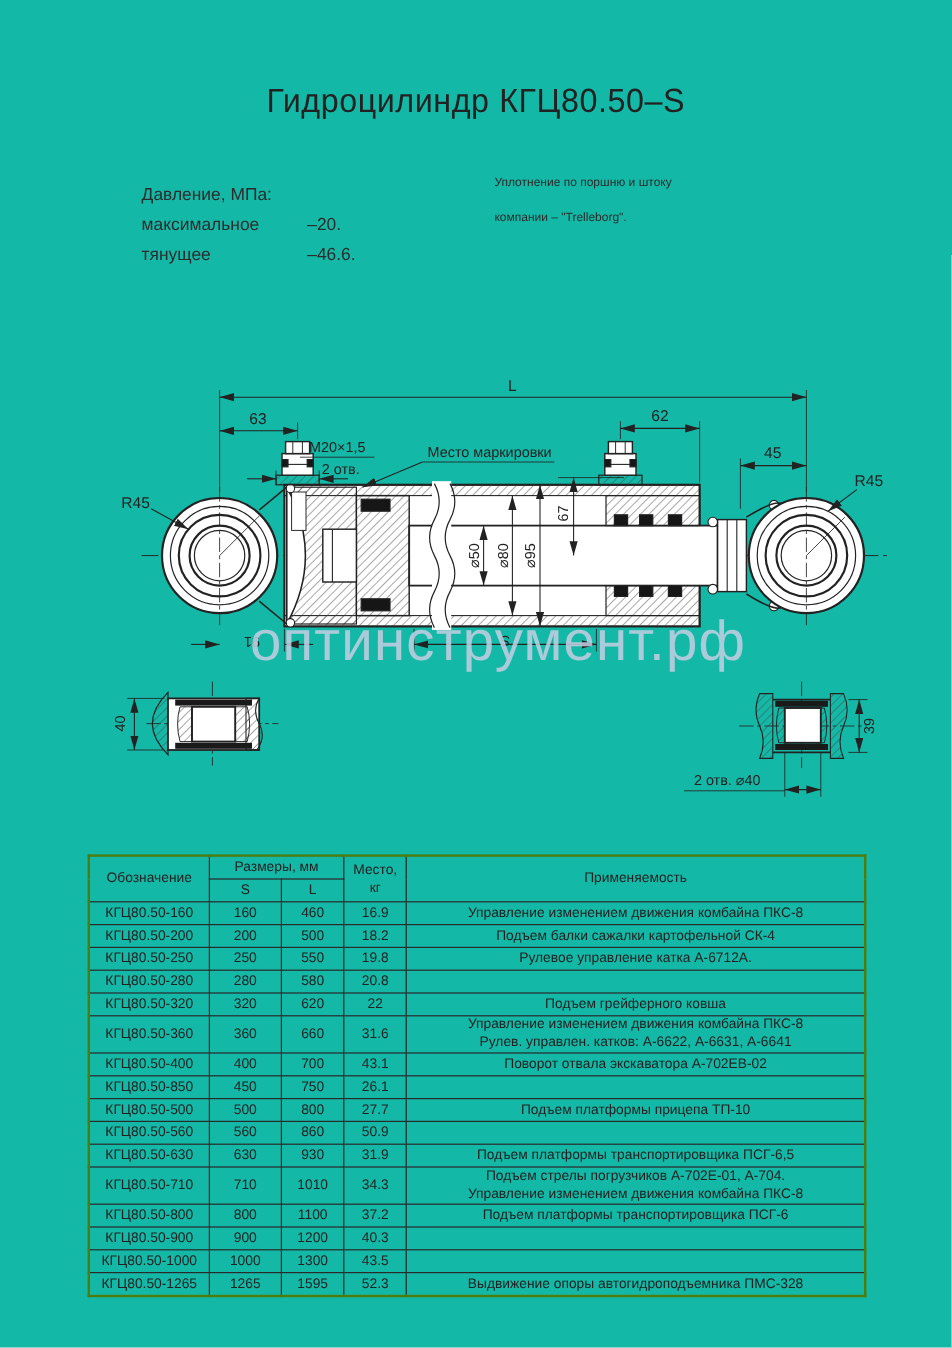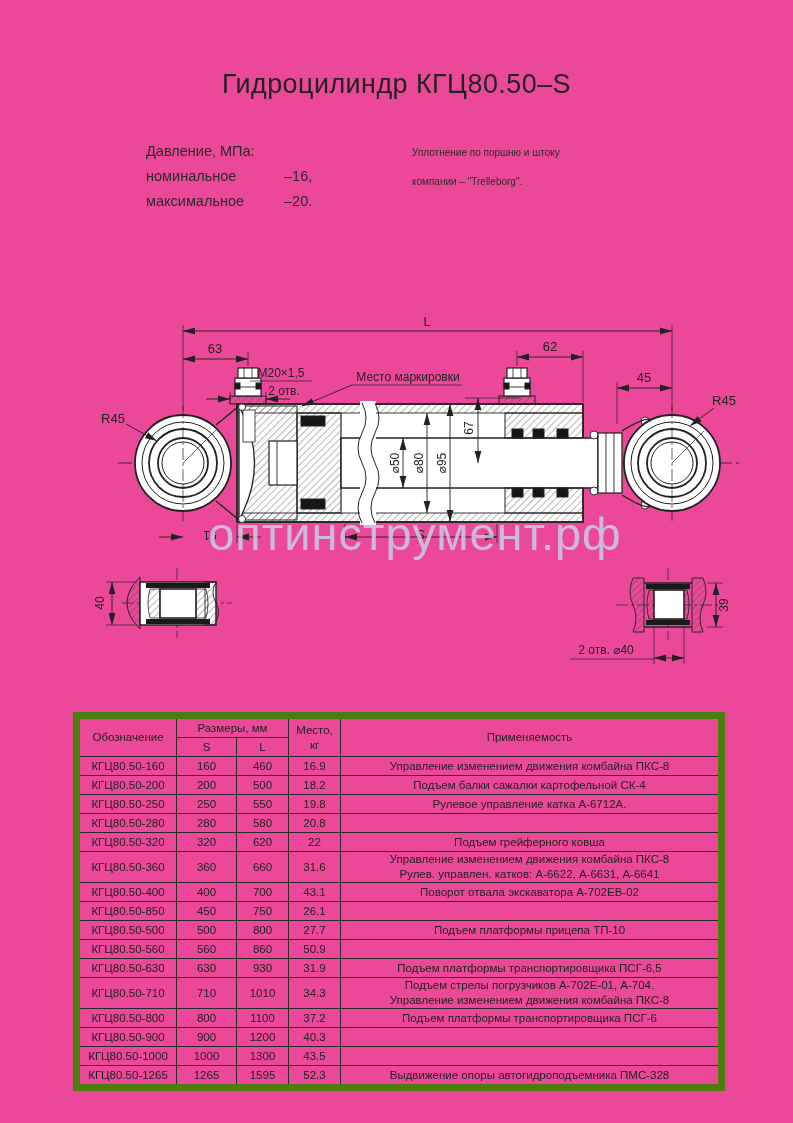--- a/index.html
+++ b/index.html
@@ -1,56 +1,56 @@
 <!DOCTYPE html>
 <html><head>
 <meta charset="utf-8">
 <style>
   html,body{margin:0;padding:0;background:#e8e8e8;}
-  .page{position:relative;width:793px;height:1123px;background:#ec4899;margin:0 auto;overflow:hidden;
+  .page{position:relative;width:793px;height:1123px;background:#14b8a6;margin:0 auto;overflow:hidden;
         font-family:"Liberation Sans",sans-serif;color:#2b2b2b;}
   .title{position:absolute;left:0;top:68px;width:100%;text-align:center;font-size:28px;
          letter-spacing:0.5px;transform:scaleX(.96);color:#222;font-weight:400;}
-  .specs{position:absolute;left:118px;top:138px;width:260px;font-size:14.5px;margin-left:28px;}
+  .specs{position:absolute;left:118px;top:150px;width:260px;font-size:14.5px;}
   .spec-line{display:flex;height:25px;align-items:center;}
   .spec-label{width:138px;}
   .spec-value{}
   .sealnote{position:absolute;left:412px;top:138px;width:280px;font-size:10px;line-height:29px;}
   svg{position:absolute;left:0;top:0;}
   svg text{font-family:"Liberation Sans","DejaVu Sans",sans-serif;fill:#222;}
   .dimtxt{font-size:13px;}
   .dimtxt-sm{font-size:12px;}
   .wmark{font-size:47px;fill:#c7cfe4;opacity:.85;letter-spacing:1px;}
   table.spec{position:absolute;left:73px;top:712px;border-collapse:collapse;table-layout:fixed;
              width:649px;font-size:11.5px;color:#222;}
   table.spec td,table.spec th{border:1px solid #2a2a2a;text-align:center;vertical-align:middle;
              padding:0 2px;font-weight:400;height:18px;line-height:15px;}
-  table.spec{border:7px solid #4d7c0f;}
+  table.spec{border:2px solid #4d7c0f;}
   .c-des{width:100px;} .c-s{width:60px;} .c-l{width:52px;} .c-m{width:52px;} .c-app{width:381px;}
   thead th{height:22px;}
 </style>
 </head>
 <body>
 
 <div class="page">
 
   <div class="title">Гидроцилиндр КГЦ80.50–S</div>
 
   <div class="specs">
     <div class="spec-line">
       <span class="spec-label">Давление, МПа:</span>
       <span class="spec-value"></span>
     </div>
     <div class="spec-line">
-      <span class="spec-label">номинальное</span>
-      <span class="spec-value">–16,</span>
+      <span class="spec-label">максимальное</span>
+      <span class="spec-value">–20.</span>
     </div>
     <div class="spec-line">
-      <span class="spec-label">максимальное</span>
-      <span class="spec-value">–20.</span>
+      <span class="spec-label">тянущее</span>
+      <span class="spec-value">–46.6.</span>
     </div>
   </div>
 
   <div class="sealnote">
     <div>Уплотнение по поршню и штоку</div>
     <div>компании – "Trelleborg".</div>
   </div>
 
   <svg width="793" height="1123" viewBox="0 0 793 1123">
     <defs>

